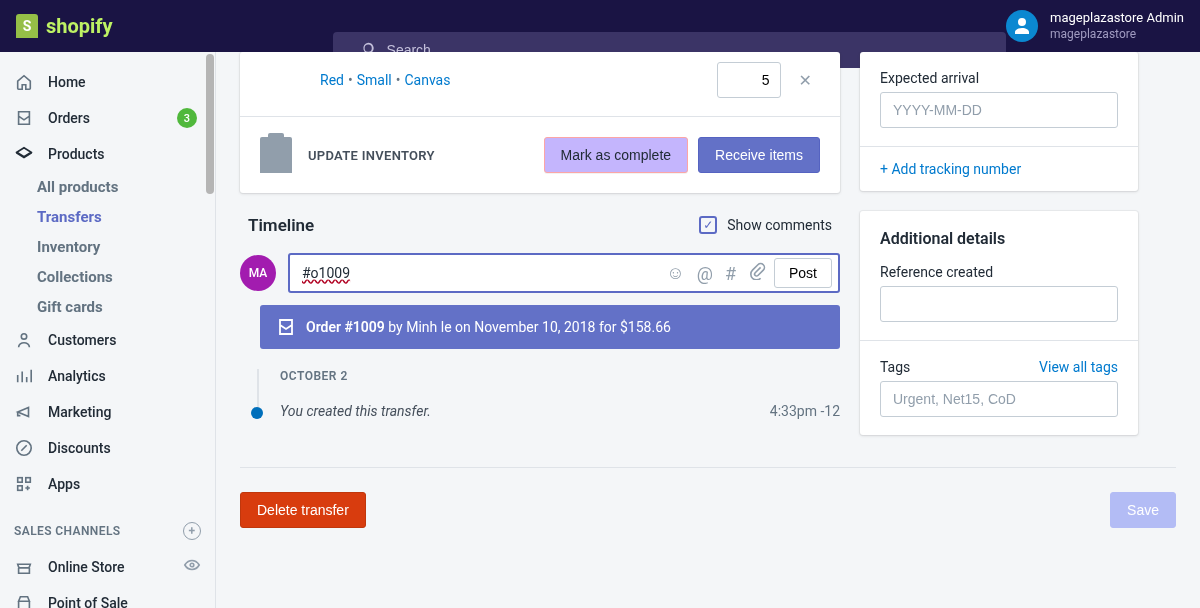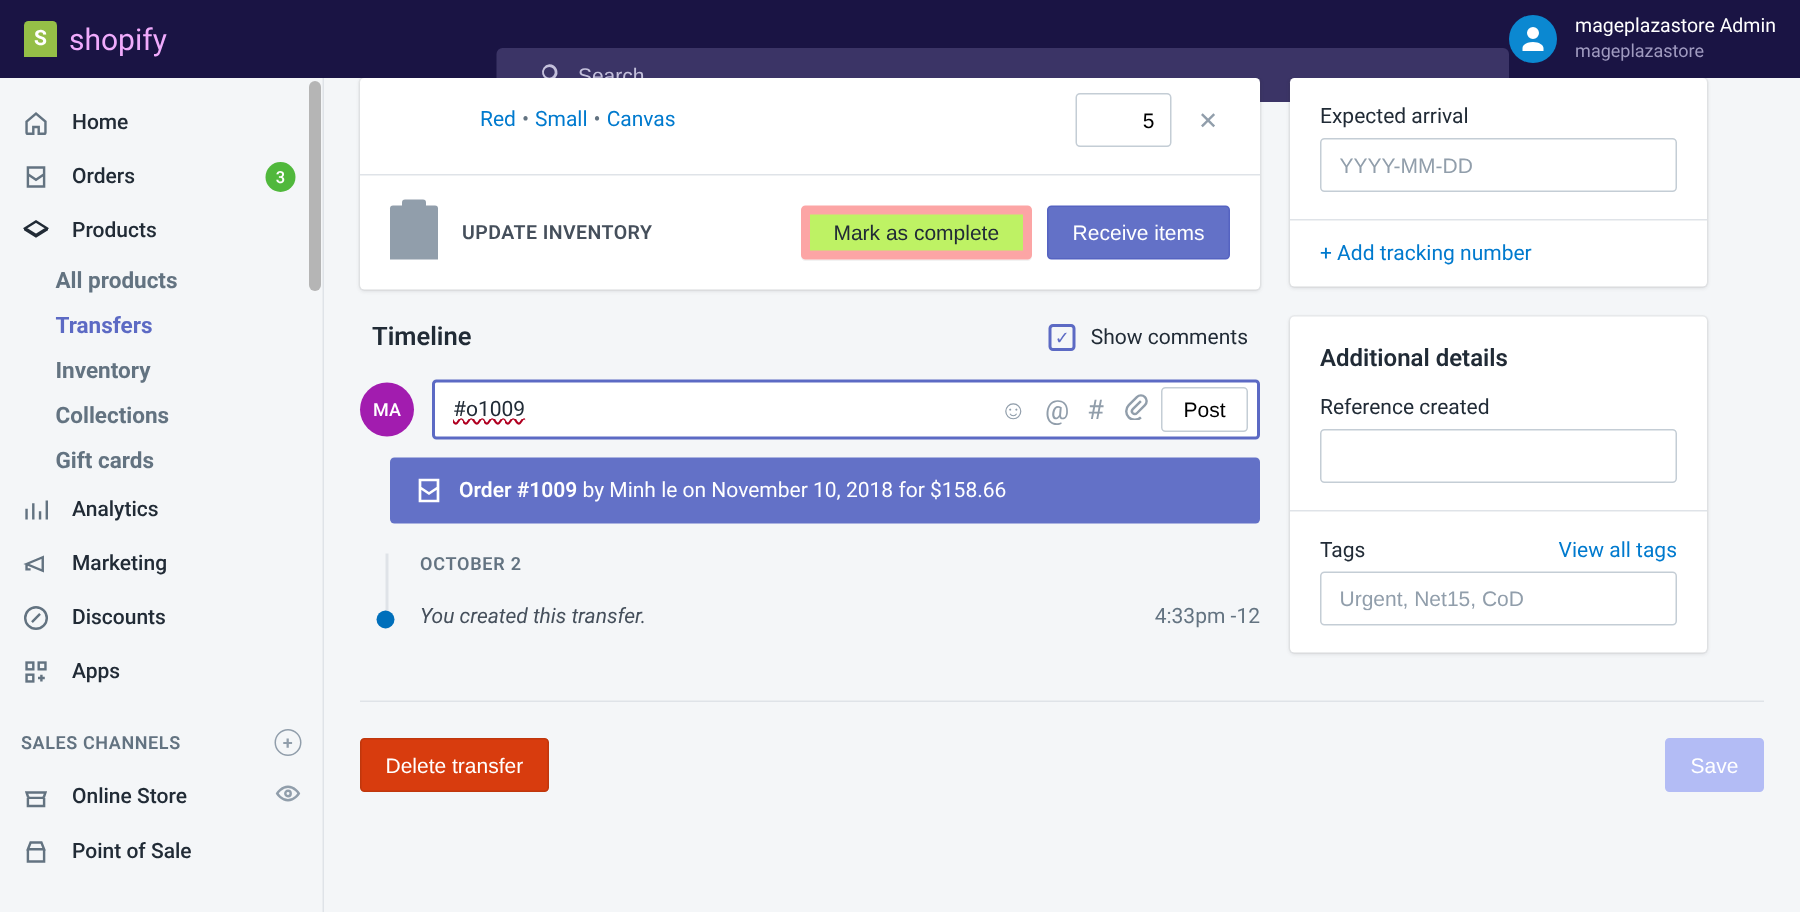--- a/index.html
+++ b/index.html
@@ -1,19 +1,19 @@
 <!DOCTYPE html>
 <html><head>
 <meta charset="utf-8">
 <style>
 * { margin: 0; padding: 0; box-sizing: border-box; }
 body { font-family: -apple-system, BlinkMacSystemFont, "Segoe UI", Roboto, sans-serif; font-size: 14px; color: #212b36; background: #f4f6f8; overflow: hidden; }
 .app { width: 1200px; height: 608px; display: flex; flex-direction: column; }
 .topbar { height: 52px; background: #1a1444; display: flex; align-items: center; padding: 0 16px; }
-.logo { display: flex; align-items: center; color: #f0abfc; font-weight: 400; font-size: 20px; margin-right: 220px; }
+.logo { display: flex; align-items: center; color: #bef264; font-weight: 700; font-size: 20px; margin-right: 220px; }
 .logo-badge { width: 22px; height: 24px; background: #95bf47; border-radius: 3px 3px 0 0; margin-right: 8px; position: relative; display: flex; align-items: center; justify-content: center; }
 .logo-badge::before { content: "S"; color: #fff; font-weight: 700; font-size: 14px; }
 .searchbar { flex: 1; max-width: 680px; background: #3b3466; border-radius: 4px; height: 36px; display: flex; align-items: center; padding: 0 28px; margin-top: 48px; }
 .searchbar input { background: transparent; border: none; outline: none; color: #fff; font-size: 14px; flex: 1; margin-left: 8px; }
 .searchbar input::placeholder { color: #c4c0db; }
 .topbar-right { margin-left: auto; display: flex; align-items: center; }
 .avatar-top { width: 32px; height: 32px; border-radius: 50%; background: #0b88d1; display: flex; align-items: center; justify-content: center; margin-right: 12px; }
 .avatar-top svg { width: 20px; height: 20px; fill: #fff; }
 .user-info { display: flex; flex-direction: column; color: #fff; font-size: 13px; line-height: 1.3; }
 .user-sub { color: #a09bc0; font-size: 12px; }
@@ -47,21 +47,21 @@
 .qty-input { width: 64px; height: 36px; border: 1px solid #c4cdd5; border-radius: 3px; text-align: right; padding-right: 10px; font-size: 14px; margin-right: 10px; }
 .close-x { color: #919eab; font-size: 16px; cursor: pointer; padding: 4px 8px; }
 
 .inv-row { border-top: 1px solid #dfe3e8; padding: 20px; display: flex; align-items: center; }
 .inv-icon { width: 32px; height: 36px; background: #919eab; border-radius: 2px 2px 0 0; position: relative; margin-right: 16px; }
 .inv-icon::before { content: ""; position: absolute; top: -4px; left: 8px; width: 16px; height: 6px; background: #919eab; border-radius: 2px; }
 .inv-label { font-size: 13px; font-weight: 600; color: #454f5b; letter-spacing: 0.3px; text-transform: uppercase; }
 .inv-actions { margin-left: auto; display: flex; gap: 10px; }
 
 .btn { height: 36px; padding: 0 16px; border-radius: 3px; font-size: 14px; cursor: pointer; border: 1px solid transparent; display: inline-flex; align-items: center; }
-.btn-sec { background: #bef264; border: 6px solid #fca5a5; color: #212b36; box-shadow: 0 1px 0 rgba(0,0,0,0.05); margin-left: 40px; }
+.btn-sec { background: #c4b5fd; border: 1px solid #fca5a5; color: #212b36; box-shadow: 0 1px 0 rgba(0,0,0,0.05); margin-left: 40px; }
 .btn-prim { background: #6371c7; color: #fff; border: 1px solid #5563c1; }
 .btn-danger { background: #d83c0e; color: #fff; border: 1px solid #c0370c; }
 .btn-disabled { background: #b3bcf5; color: #fff; border: 1px solid #b3bcf5; }
 
 .sidebox { padding: 18px 20px; }
 .sidebox h3 { font-size: 16px; font-weight: 600; margin-bottom: 16px; }
 .sidebox-label { font-size: 14px; color: #212b36; margin-bottom: 6px; }
 .text-input { width: 100%; height: 36px; border: 1px solid #c4cdd5; border-radius: 3px; padding: 0 12px; font-size: 14px; }
 .text-input::placeholder { color: #919eab; }
 .link { color: #007ace; text-decoration: none; font-size: 14px; }
@@ -152,20 +152,29 @@
             </svg>
           </span>
         <span>Products</span>
       </div>
       <div class="nav-sub">All products</div>
       <div class="nav-sub active">Transfers</div>
       <div class="nav-sub">Inventory</div>
       <div class="nav-sub">Collections</div>
       <div class="nav-sub">Gift cards</div>
 
+      <div class="nav-item primary">
+        <span class="icon">
+            <svg width="18" height="18" viewBox="0 0 20 20" fill="none" stroke="#637381" stroke-width="1.8">
+              <circle cx="10" cy="6" r="3"></circle>
+              <path d="M4 18c0-3 3-5 6-5s6 2 6 5"></path>
+            </svg>
+          </span>
+        <span>Customers</span>
+      </div>
       <div class="nav-item primary">
         <span class="icon">
             <svg width="18" height="18" viewBox="0 0 20 20" fill="none" stroke="#637381" stroke-width="1.8">
               <path d="M3 17V9m5 8V5m5 12v-6m5 6V3"></path>
             </svg>
           </span>
         <span>Analytics</span>
       </div>
       <div class="nav-item primary">
         <span class="icon">

